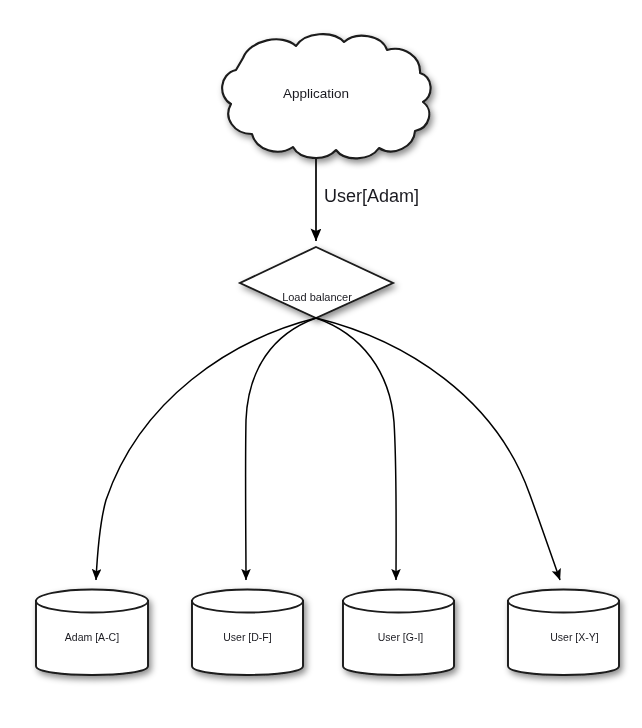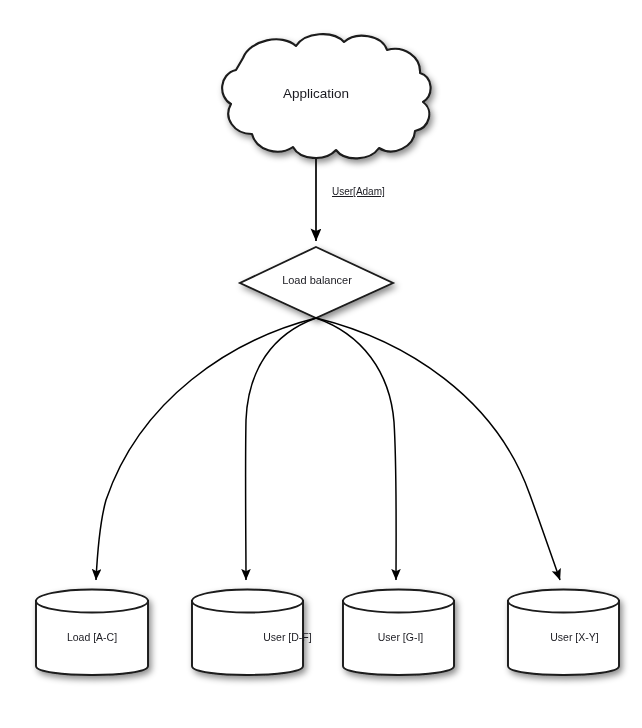--- a/index.html
+++ b/index.html
@@ -37,38 +37,37 @@
   }
   .label-cloud {
     font-size: 13.5px;
     left: 0; right: 0;
     top: 86px;
     width: 642px;
   }
   .label-cloud span { display: inline-block; transform: translateX(-5px); }
   .label-diamond {
     font-size: 11px;
-    top: 274px;
+    top: 291px;
     left: 240px;
     width: 154px;
     text-align: center;
   }
   .label-edge {
-    font-size: 10px;
+    font-size: 18px;
     top: 186px;
-    left: 332px;
+    left: 324px;
     text-align: left;
-    text-decoration: underline;
   }
   .label-db {
     font-size: 10.5px;
     top: 631px;
   }
   .db1 { left: 36px;  width: 112px; }
-  .db2 { left: 192px; width: 111px; padding-left: 40px; }
+  .db2 { left: 192px; width: 111px; }
   .db3 { left: 343px; width: 115px; }
   .db4 { left: 508px; width: 133px; }
 </style>
 </head>
 <body>
 
 <div id="diagram-canvas">
 
   <svg id="diagram-svg" viewBox="0 0 642 728">
     <defs>
@@ -134,18 +133,18 @@
   </svg>
 
   <div class="node-label label-cloud">
     <span>Application</span>
   </div>
 
   <div class="node-label label-edge">User[Adam]</div>
 
   <div class="node-label label-diamond">Load balancer</div>
 
-  <div class="node-label label-db db1">Load [A-C]</div>
+  <div class="node-label label-db db1">Adam [A-C]</div>
   <div class="node-label label-db db2">User [D-F]</div>
   <div class="node-label label-db db3">User [G-I]</div>
   <div class="node-label label-db db4">User [X-Y]</div>
 
 </div>
 
 </body></html>

